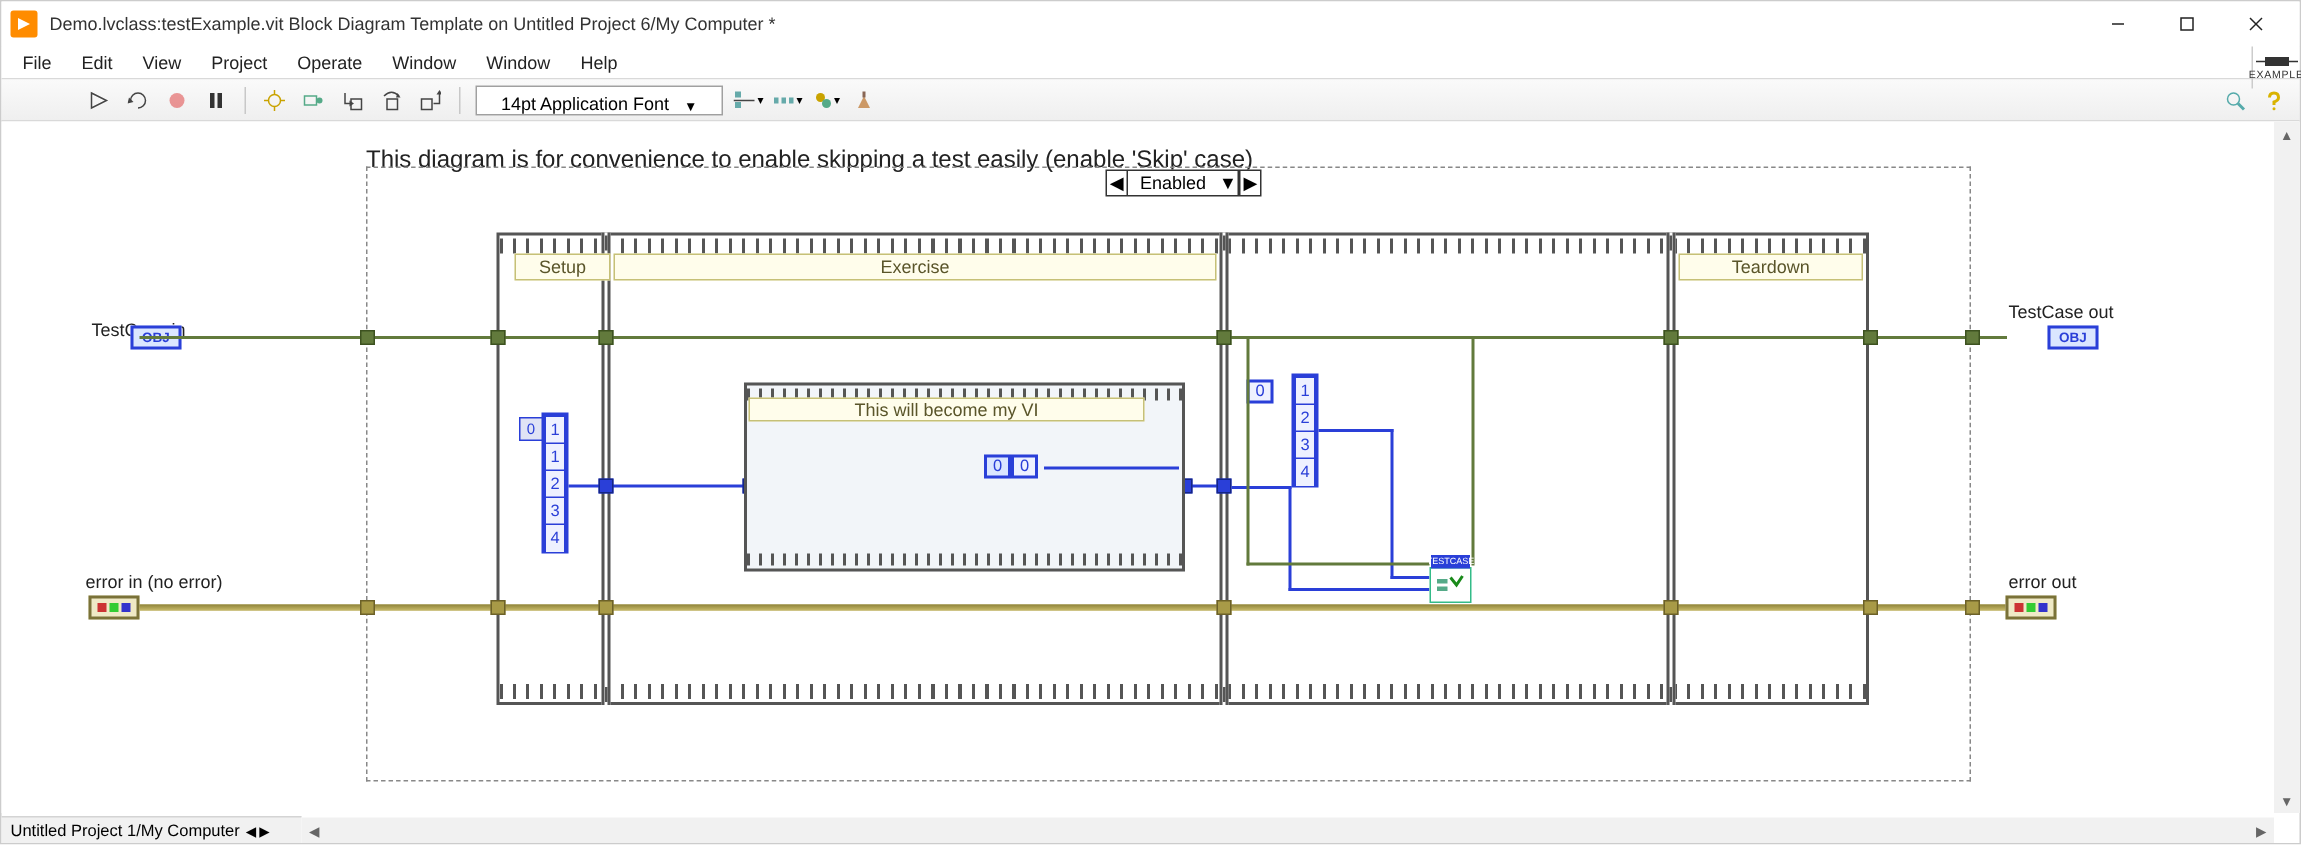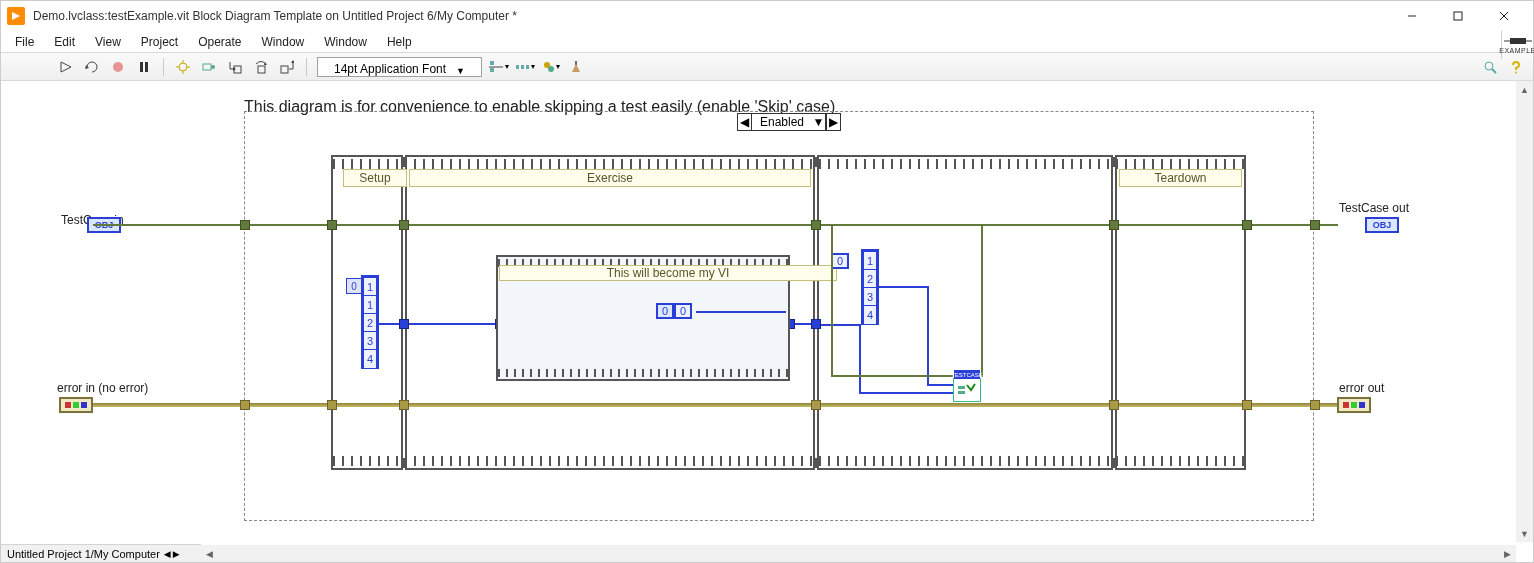--- a/index.html
+++ b/index.html
@@ -318,21 +318,21 @@
       <div class="cell">4</div>
     </div>
 
     <div class="wire blue" style="left:378px; top:242px; width:440px;"></div>
     <div class="tunnel blue" style="left:398px; top:238px;"></div>
     <div class="tunnel blue" style="left:494px; top:238px;"></div>
     <div class="tunnel blue" style="left:784px; top:238px;"></div>
     <div class="tunnel blue" style="left:810px; top:238px;"></div>
 
     <div class="inner-film" style="left:495px; top:174px; width:294px; height:126px;"></div>
-    <div class="inner-header" style="left:498px; top:184px; width:338px;">This will become my VI</div>
+    <div class="inner-header" style="left:498px; top:184px; width:264px;">This will become my VI</div>
     <div class="num-pair" style="left:655px; top:222px;">
       <div class="half">0</div>
       <div class="half">0</div>
     </div>
     <div class="wire blue" style="left:695px; top:230px; width:90px;"></div>
 
     <div class="num-const" style="left:830px; top:172px; width:18px;">0</div>
     <div class="array-const" style="left:860px; top:168px; height:76px;">
       <div class="cell">1</div>
       <div class="cell">2</div>

